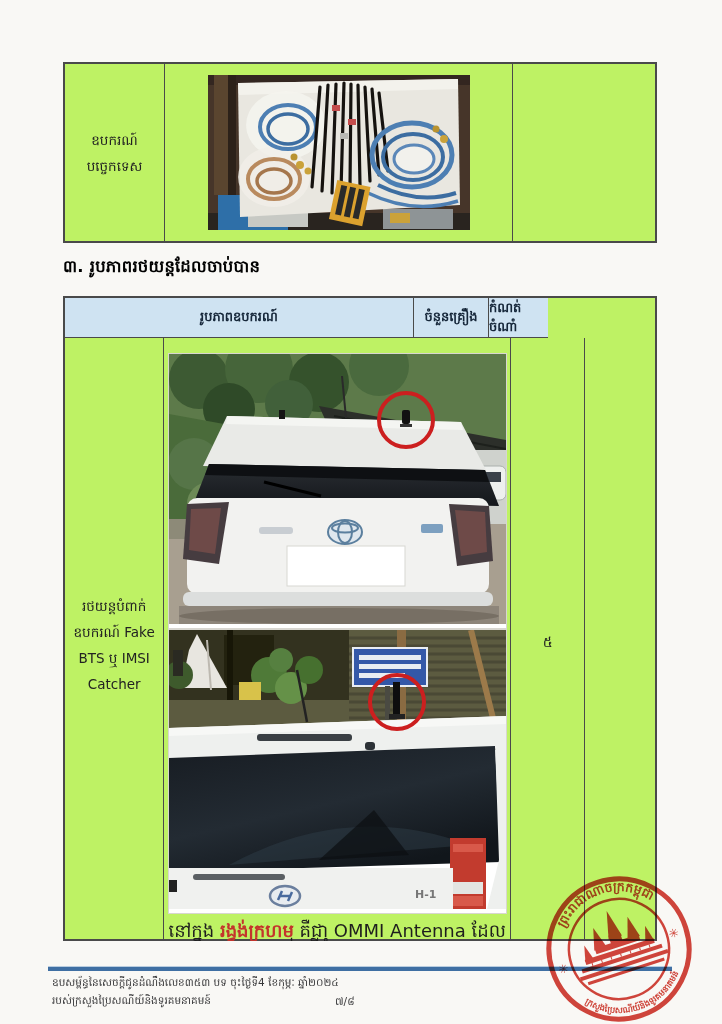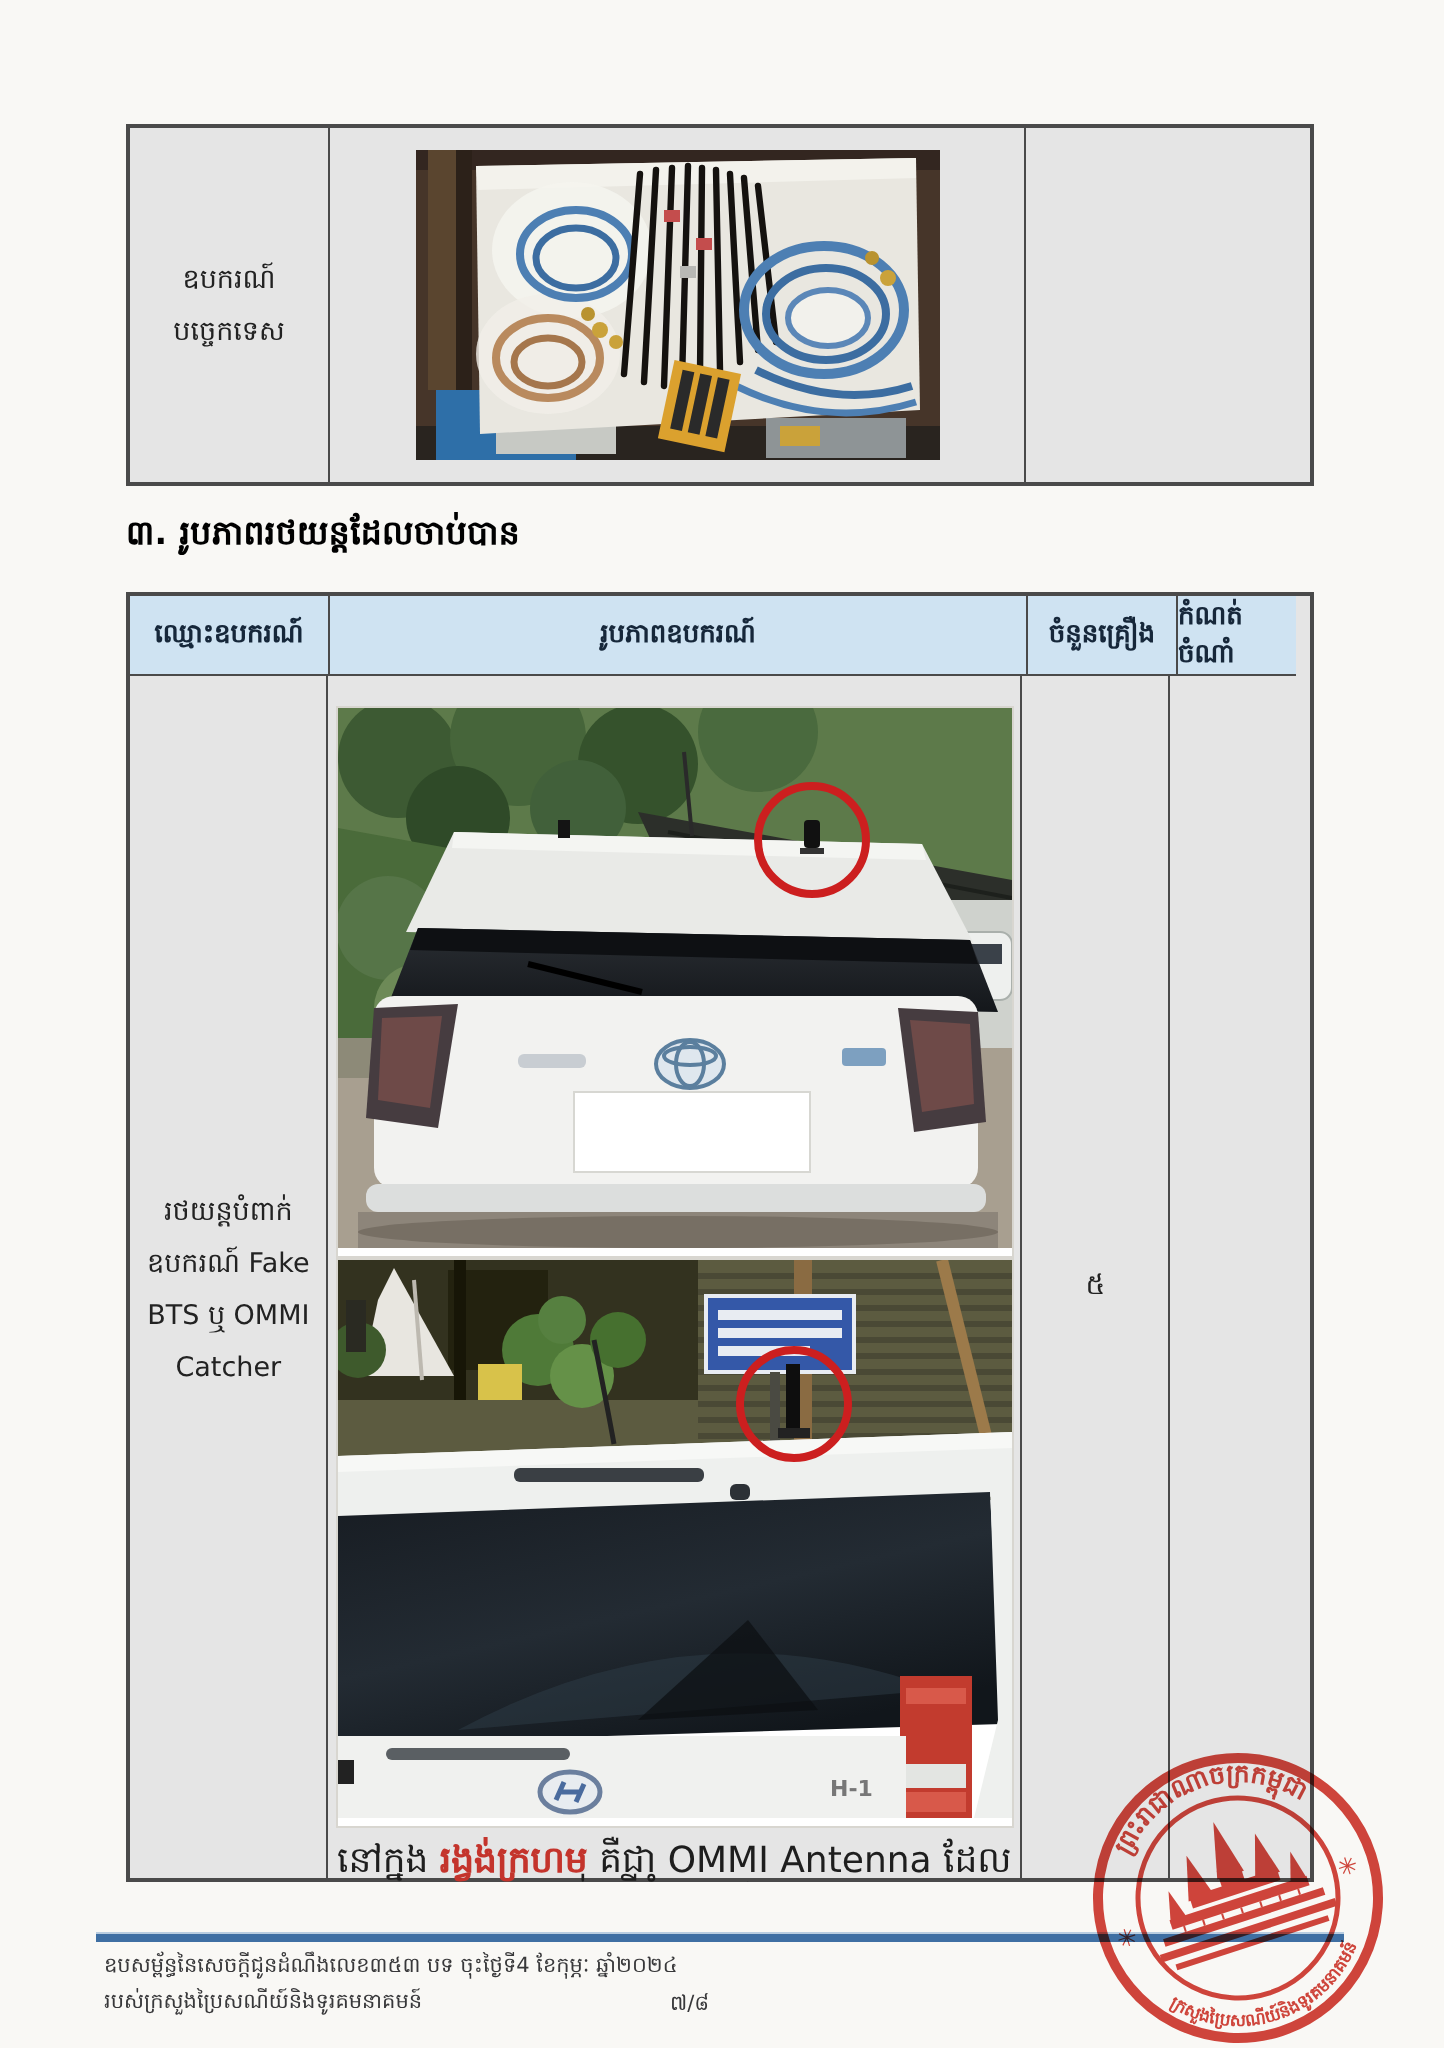--- a/index.html
+++ b/index.html
@@ -7,21 +7,21 @@
     width:722px;height:1024px;position:relative;overflow:hidden;
     background:#f9f8f5;
     font-family:"DejaVu Sans","Liberation Sans",sans-serif;
     color:#1d1d1d;
   }
   .abs{position:absolute;}
   
   .doc-table{
     position:absolute;left:63px;width:594px;
     border:2px solid #4a4a4a;box-sizing:border-box;
-    background:#e5e5e5;
+    background:#bef264;
   }
   .t-row{display:flex;width:100%;box-sizing:border-box;}
   .t-cell{
     box-sizing:border-box;border-right:1.5px solid #4a4a4a;
     display:flex;align-items:center;justify-content:center;
     flex-direction:column;overflow:hidden;position:relative;
   }
   .t-cell:last-child{border-right:none;}
   .hdr-row .t-cell{
     background:#cfe3f2;border-bottom:1.5px solid #4a4a4a;
@@ -139,32 +139,31 @@
     <div class="t-cell" style="width:67px;">
       <span></span>
     </div>
   </div>
 </div>
 
 <div class="abs" id="section-heading">៣. រូបភាពរថយន្តដែលចាប់បាន</div>
 
 <div class="doc-table" id="main-table">
   <div class="t-row hdr-row">
-    <div class="t-cell" style="width:100px;">ឈ្មោះឧបករណ៍</div>
     <div class="t-cell" style="width:349px;">រូបភាពឧបករណ៍</div>
     <div class="t-cell" style="width:75px;">ចំនួនគ្រឿង</div>
     <div class="t-cell" style="width:59px;">កំណត់ចំណាំ</div>
   </div>
   <div class="t-row body-row">
 
     <div class="t-cell" style="width:100px;justify-content:flex-start;padding-top:255px;">
       <div class="label-lines">
         <div>រថយន្តបំពាក់</div>
         <div>ឧបករណ៍ Fake</div>
-        <div>BTS ឬ OMMI</div>
+        <div>BTS ឬ IMSI</div>
         <div>Catcher</div>
       </div>
     </div>
 
     <div class="t-cell photo-col" style="width:349px;">
 
       <div class="photo-frame">
         <svg width="337" height="270" viewBox="0 0 337 270">
           <defs>
             <linearGradient id="glassG1" x1="0" y1="0" x2="0" y2="1">

